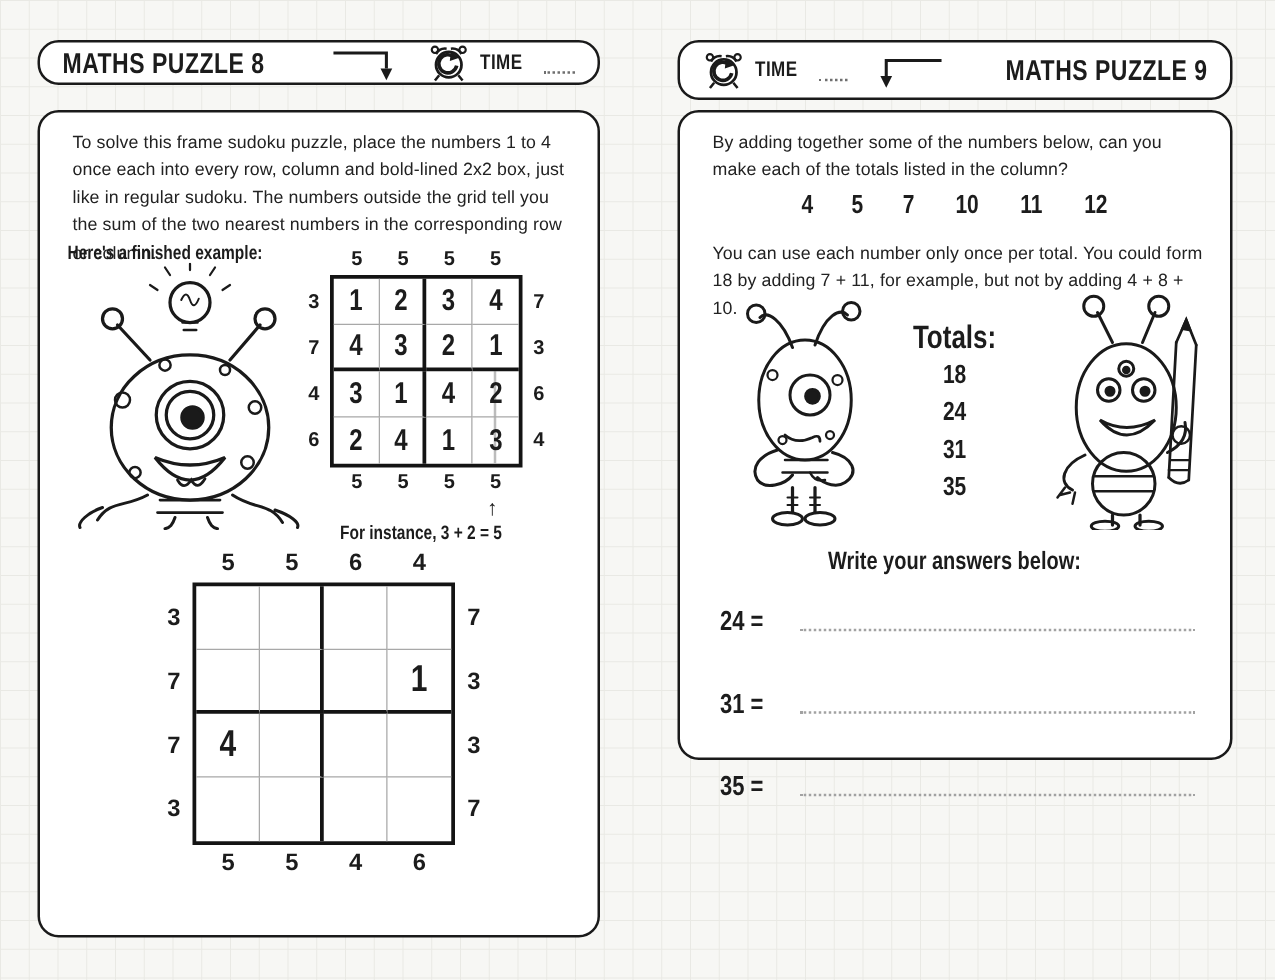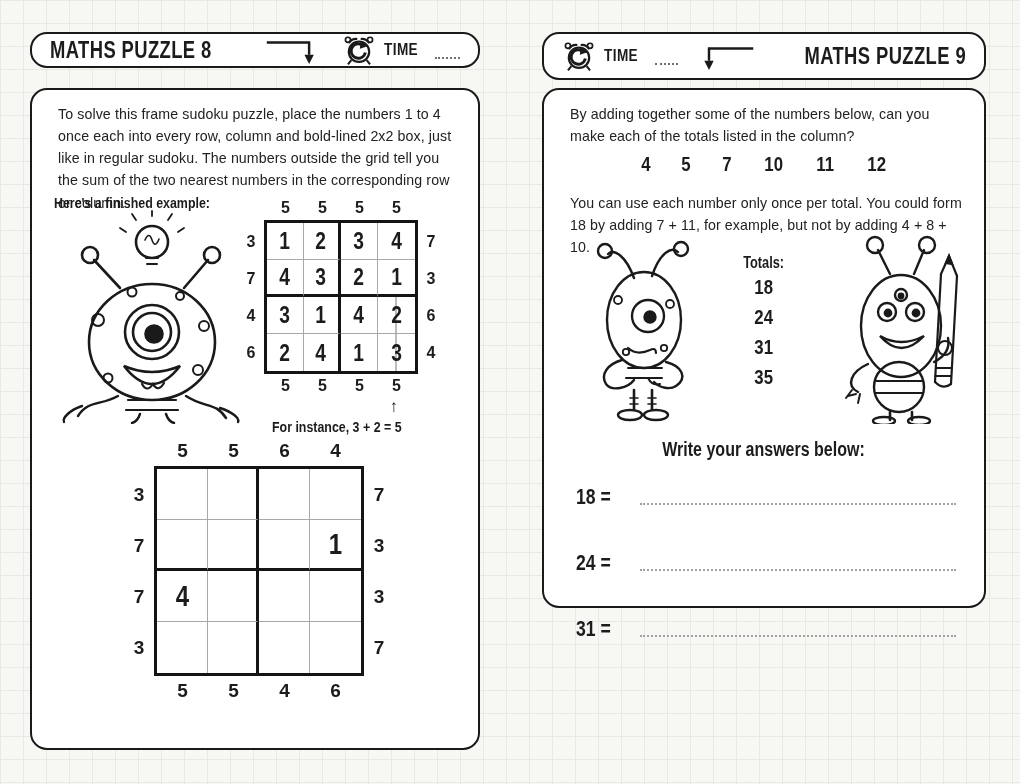--- a/index.html
+++ b/index.html
@@ -43,21 +43,21 @@
   .gcell.eR{border-right:none;}
   .gcell.bB{border-bottom:3px solid #141414;}
   .gcell.eB{border-bottom:none;}
   .colmark{position:absolute;right:calc(var(--cs)/2);top:calc(2*var(--cs));bottom:0;width:1.5px;background:#bcbcbc;z-index:0;}
   .uparrow{margin-left:calc(var(--side) + 3.5*var(--cs) - 4px);height:20px;font-size:17px;font-weight:700;line-height:18px;}
   .ex-caption{font-size:15.5px;font-weight:700;margin-top:0;margin-left:34px;white-space:nowrap;}
 
   
   .numrow{position:absolute;left:0;right:0;display:flex;justify-content:center;gap:29px;font-size:21px;font-weight:700;}
   .totals{position:absolute;text-align:center;}
-  .totals .tlabel{font-size:16px;font-weight:700;}
+  .totals .tlabel{font-size:26px;font-weight:700;}
   .totals .tval{font-size:21px;font-weight:700;line-height:30px;}
   .answers{position:absolute;}
   .answer-row{display:flex;align-items:flex-end;height:32px;margin-bottom:34px;}
   .answer-row .alabel{font-size:22px;font-weight:700;min-width:52px;white-space:nowrap;}
   .ansline{flex:1;border-bottom:2px dotted #a2a2a2;margin:0 0 5px 12px;height:10px;}
   .center-label{position:absolute;width:100%;text-align:center;font-size:20px;}
   svg{display:block;}
 </style>
 </head>
 <body>
@@ -397,25 +397,25 @@
         <ellipse cx="81" cy="189" rx="11" ry="4"></ellipse>
     </svg>
   </div>
 
   <div class="center-label handlabel" style="top:348px;">
     <span class="cx cx-c">Write your answers below:</span>
   </div>
 
   <div class="answers" style="top:388px;left:32px;right:28px;">
     <div class="answer-row">
-      <span class="alabel"><span class="cx cx-l">18 =</span></span>
-      <span class="ansline"></span>
-    </div>
-    <div class="answer-row">
       <span class="alabel"><span class="cx cx-l">24 =</span></span>
       <span class="ansline"></span>
     </div>
     <div class="answer-row">
       <span class="alabel"><span class="cx cx-l">31 =</span></span>
       <span class="ansline"></span>
     </div>
+    <div class="answer-row">
+      <span class="alabel"><span class="cx cx-l">35 =</span></span>
+      <span class="ansline"></span>
+    </div>
   </div>
 </div>
 
 </body></html>

